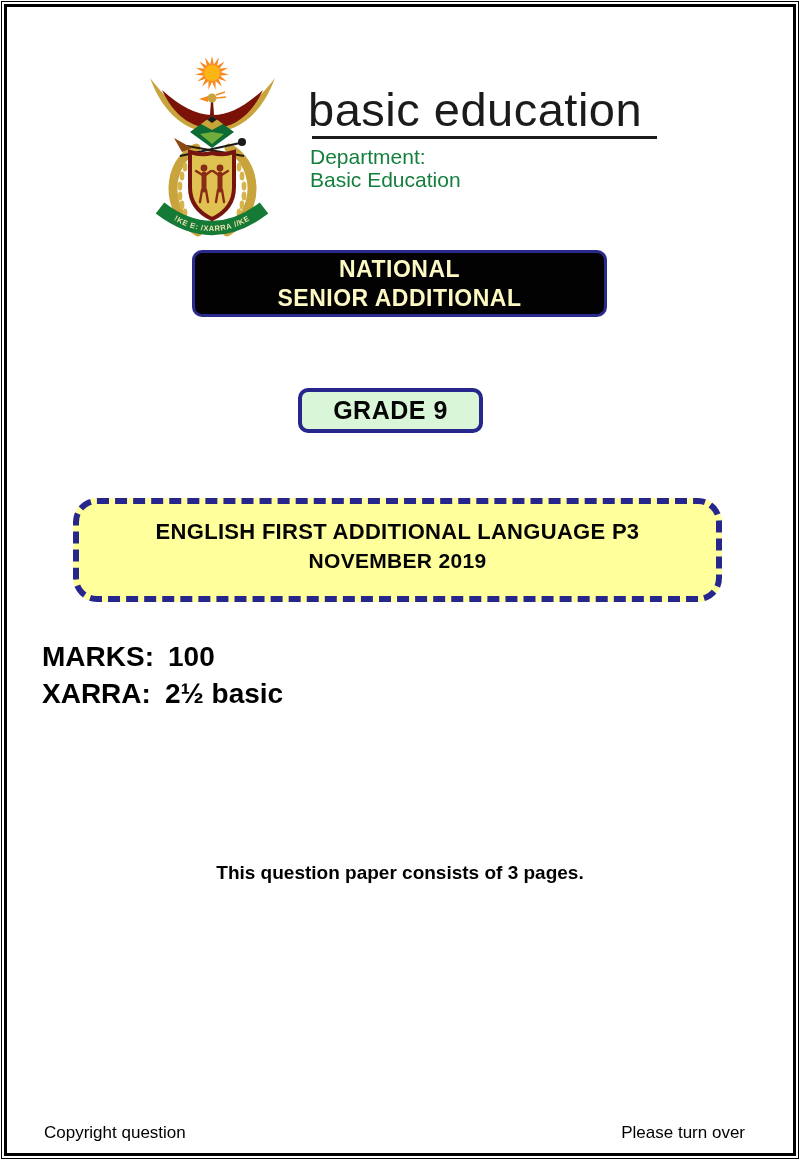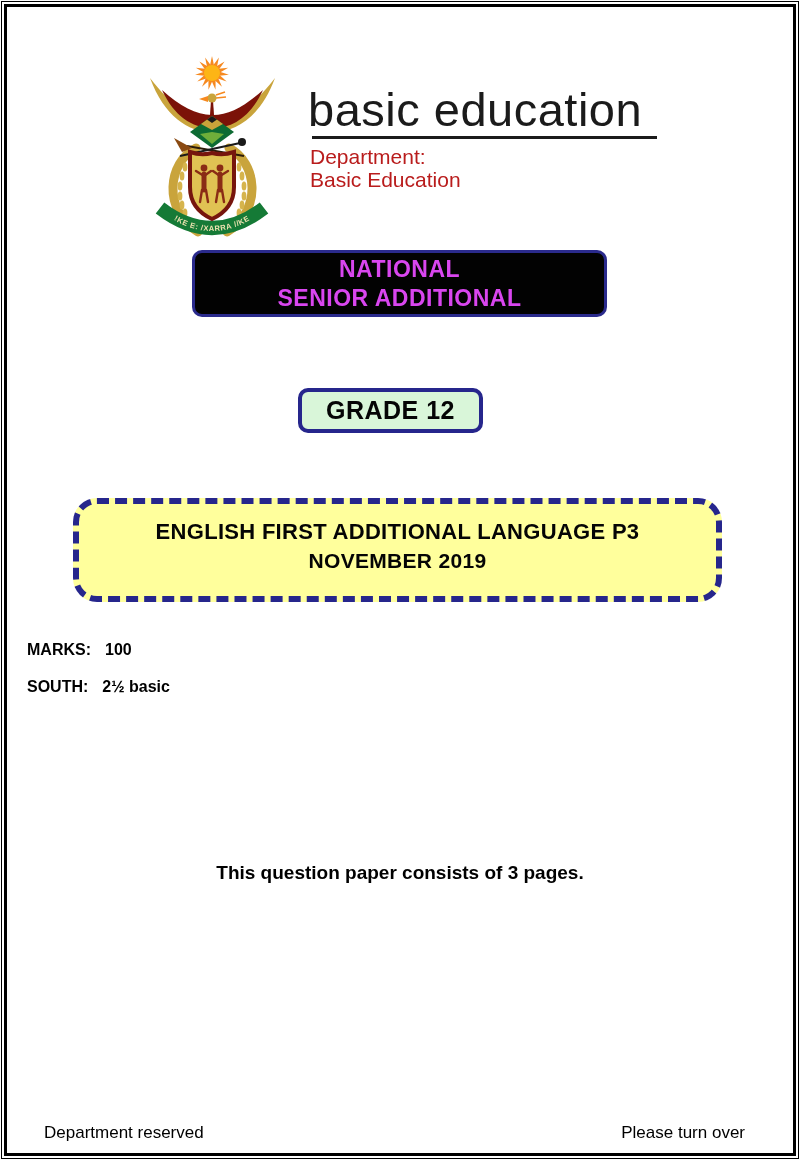--- a/index.html
+++ b/index.html
@@ -9,47 +9,47 @@
     overflow:hidden;
   }
   .frame-outer { position:absolute; inset:1px; border:1px solid #000; pointer-events:none; }
   .frame-inner { position:absolute; inset:4px; border:3px solid #000; pointer-events:none; }
 
   .logo { position:absolute; left:140px; top:52px; width:145px; height:190px; }
 
   .brand { position:absolute; left:308px; top:82px; font-size:47px; font-weight:400; color:#1b1b1b; letter-spacing:0.5px; }
   .brand-rule { position:absolute; left:312px; top:136px; width:345px; height:3px; background:#1b1b1b; }
 
-  .dept { position:absolute; left:310px; top:145px; font-size:21px; line-height:23px; color:#b91c1c; }
+  .dept { position:absolute; left:310px; top:145px; font-size:21px; line-height:23px; color:#15803d; }
   .dept .country { font-weight:bold; font-size:21.5px; letter-spacing:0.2px; }
 
   .cert-banner {
     position:absolute; left:192px; top:250px; width:409px; height:61px;
     background:#020202; border:3px solid #2a2a8c; border-radius:10px;
-    color:#d946ef; font-weight:bold; font-size:23px; letter-spacing:0.5px;
+    color:#fef9c3; font-weight:bold; font-size:23px; letter-spacing:0.5px;
     text-align:center; display:flex; flex-direction:column; justify-content:center;
     line-height:29px;
   }
 
   .grade-badge {
     position:absolute; left:298px; top:388px; width:177px; height:37px;
     background:#d9f6d9; border:4px solid #26268c; border-radius:10px;
     display:flex; align-items:center; justify-content:center;
     font-weight:bold; font-size:25px; letter-spacing:0.5px; color:#050505;
   }
 
   .subject-box {
     position:absolute; left:73px; top:498px; width:637px; height:92px;
     background:#ffff9c; border:6px dashed #26268c; border-radius:24px;
     text-align:center; color:#050505;
   }
   .subject-title { margin-top:15px; font-weight:bold; font-size:22px; letter-spacing:0.3px; }
   .subject-session { margin-top:4px; font-weight:bold; font-size:21px; letter-spacing:0.3px; }
 
-  .info-row { position:absolute; left:27px; font-weight:bold; font-size:16px; }
+  .info-row { position:absolute; left:42px; font-weight:bold; font-size:28px; }
   .info-row .val { margin-left:14px; }
   .marks-row { top:641px; }
   .time-row { top:678px; }
 
   .pages-note { position:absolute; left:0; top:862px; width:100%; text-align:center; font-weight:bold; font-size:19px; }
 
   .footer-left  { position:absolute; left:44px;  top:1123px; font-size:17px; }
   .footer-right { position:absolute; right:55px; top:1123px; font-size:17px; }
 </style>
 </head>
@@ -159,31 +159,31 @@
   <div class="dept">
     <div>Department:</div>
     <div>Basic Education</div>
   </div>
 
   <div class="cert-banner">
     <div>NATIONAL</div>
     <div>SENIOR ADDITIONAL</div>
   </div>
 
-  <div class="grade-badge">GRADE 12</div>
+  <div class="grade-badge">GRADE 9</div>
 
   <div class="subject-box">
     <div class="subject-title">ENGLISH FIRST ADDITIONAL LANGUAGE P3</div>
     <div class="subject-session">NOVEMBER 2019</div>
   </div>
 
   <div class="info-row marks-row">
     <span>MARKS:</span><span class="val">100</span>
   </div>
   <div class="info-row time-row">
-    <span>SOUTH:</span><span class="val">2½ basic</span>
+    <span>XARRA:</span><span class="val">2½ basic</span>
   </div>
 
   <div class="pages-note">This question paper consists of 3 pages.</div>
 
-  <div class="footer-left">Department reserved</div>
+  <div class="footer-left">Copyright question</div>
   <div class="footer-right">Please turn over</div>
 </div>
 
 </body></html>

